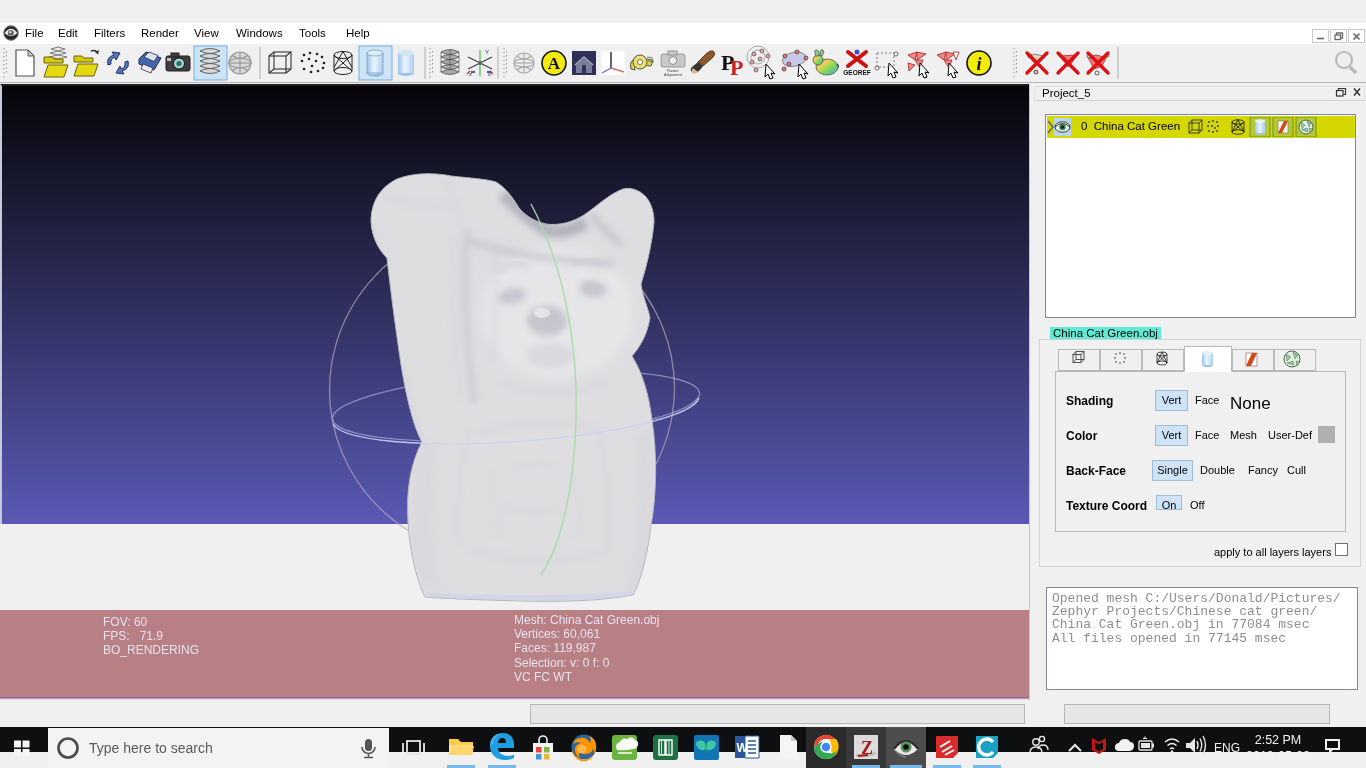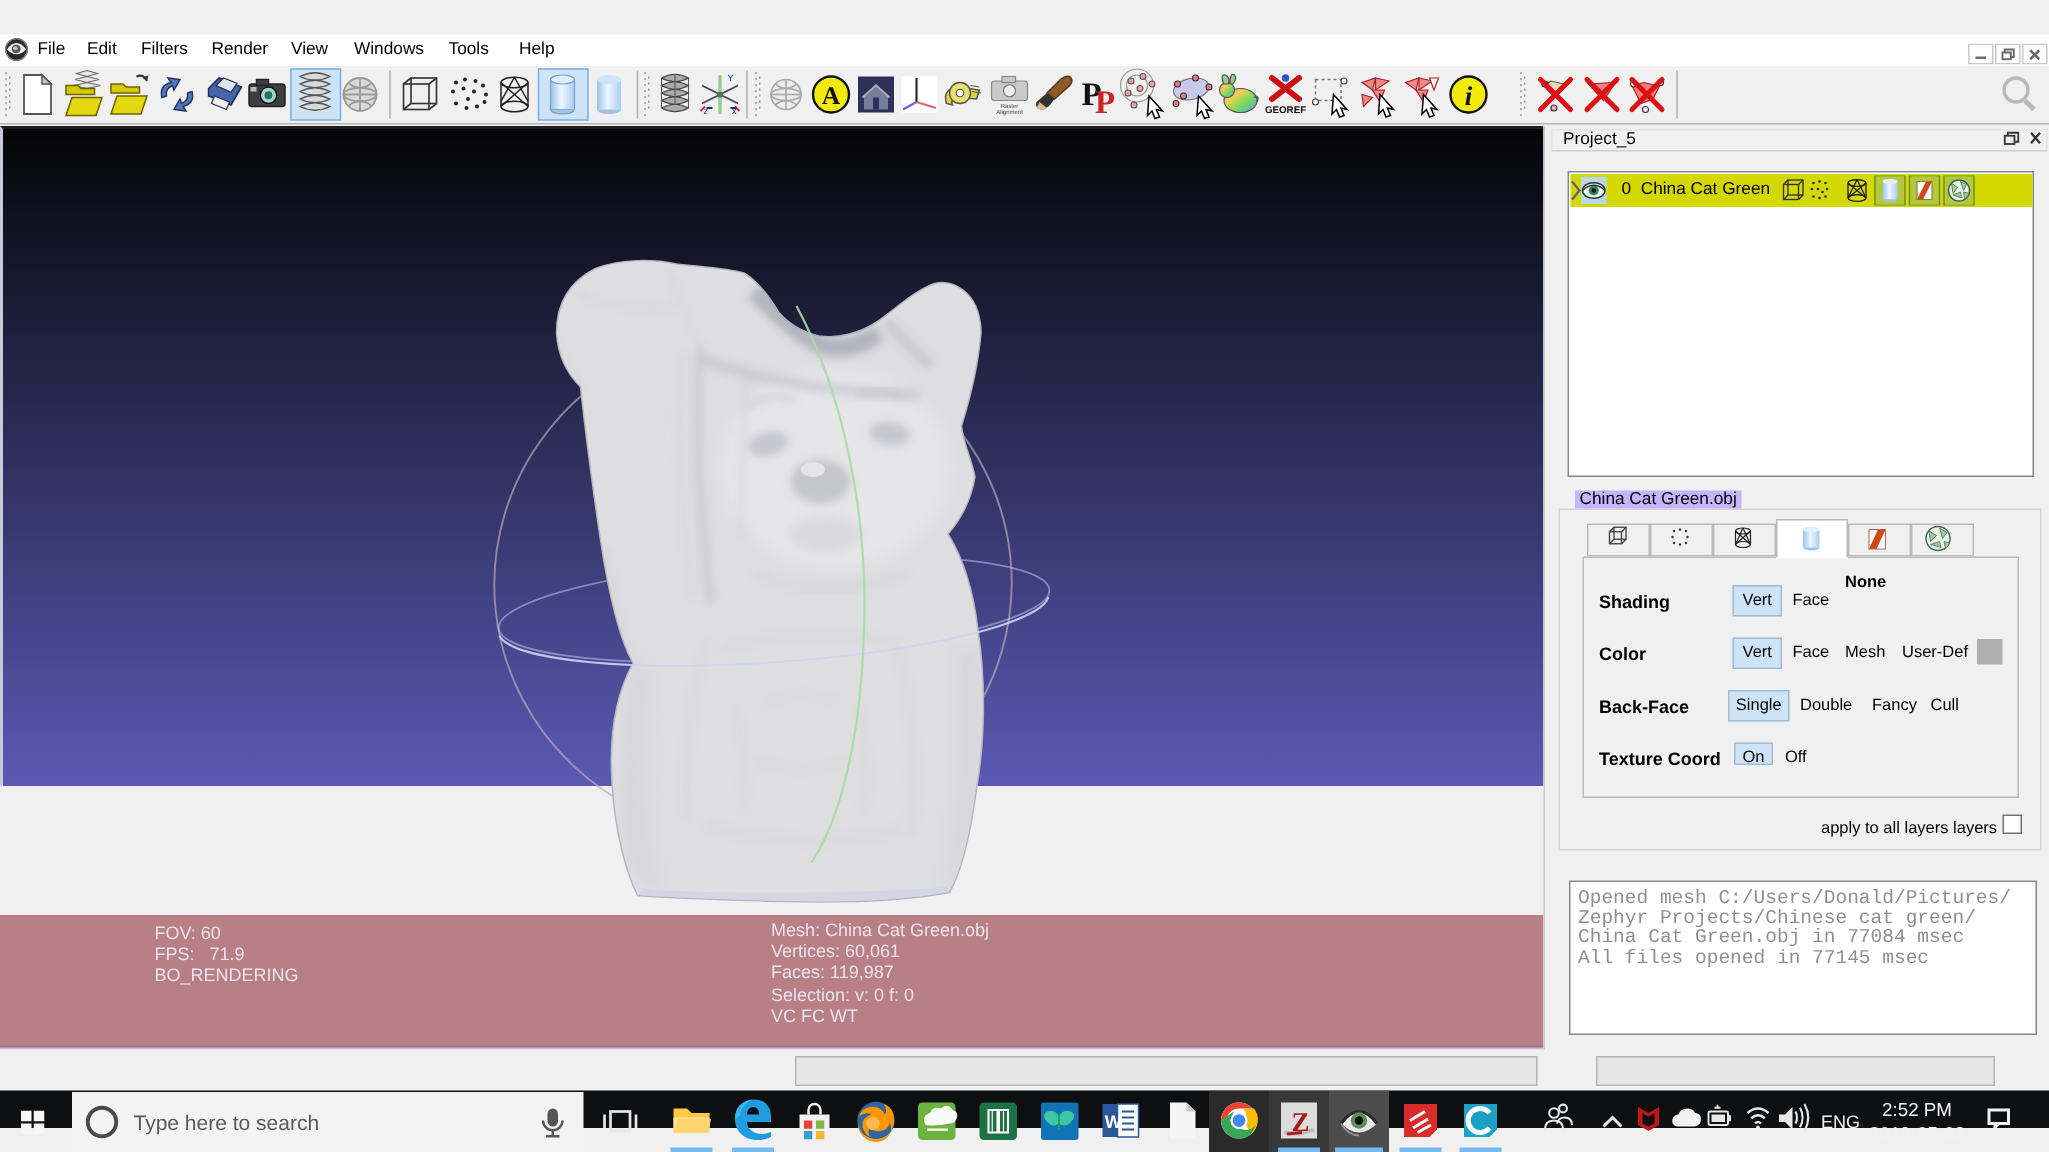--- a/index.html
+++ b/index.html
@@ -515,21 +515,21 @@
           <path d="M92,16 L98,4 h4 l-6,12 z" fill="#d04818"></path>
         </g>
 
         <rect x="110" y="0" width="20" height="20" fill="#b4c83c" stroke="#6f8f1f"></rect>
         <circle cx="120" cy="10" r="7" fill="#e8f2e4" stroke="#465"></circle>
         <path d="M115,5 l4,3 -3,4 z M121,4 l4,2 -2,4 z M116,13 l5,-2 1,4 z M123,11 l4,1 -3,4 z" fill="#9c9" stroke="#465" stroke-width="0.5"></path>
       </svg>
     </div>
 
     <div class="abs" style="left:9px;top:255px;width:322px;height:228px;border:1px solid #d4d4d4;"></div>
-    <div class="abs" style="left:20px;top:243px;font-size:11.5px;color:#000;background:#c4b5fd;padding:0 3px;">China Cat Green.obj</div>
+    <div class="abs" style="left:20px;top:243px;font-size:11.5px;color:#000;background:#5eead4;padding:0 3px;">China Cat Green.obj</div>
 
     <div class="abs" style="left:25px;top:287px;width:291px;height:161px;background:#f0f0f0;border:1px solid #b9b9b9;"></div>
     <div class="abs" style="left:28px;top:265px;width:42px;height:22px;background:#f0f0f0;border:1px solid #b9b9b9;"></div>
     <div class="abs" style="left:70px;top:265px;width:42px;height:22px;background:#f0f0f0;border:1px solid #b9b9b9;"></div>
     <div class="abs" style="left:112px;top:265px;width:42px;height:22px;background:#f0f0f0;border:1px solid #b9b9b9;"></div>
     <div class="abs" style="left:154px;top:262px;width:48px;height:26px;background:#fff;border:1px solid #b9b9b9;border-bottom:1px solid #fff;"></div>
     <div class="abs" style="left:202px;top:265px;width:42px;height:22px;background:#f0f0f0;border:1px solid #b9b9b9;"></div>
     <div class="abs" style="left:244px;top:265px;width:42px;height:22px;background:#f0f0f0;border:1px solid #b9b9b9;"></div>
     <svg class="abs" style="left:28px;top:265px" width="260" height="22" viewBox="0 0 260 22">
       <g fill="none" stroke="#444" stroke-width="0.9">
@@ -575,21 +575,21 @@
       </g>
       <g>
         <circle cx="234" cy="10" r="8" fill="#e8f2e4" stroke="#465"></circle>
         <path d="M228,5 l5,3 -4,4 z M235,3 l5,3 -3,4 z M229,14 l6,-2 1,4 z M238,12 l4,1 -3,4 z" fill="#9c9" stroke="#465" stroke-width="0.5"></path>
       </g>
     </svg>
 
     <div class="abs" style="left:36px;top:310px;font-size:12px;font-weight:bold;color:#000;">Shading</div>
     <div class="abs" style="left:125px;top:306px;width:33px;height:21px;background:#cfe3f7;border:1px solid #9ebcd4;text-align:center;font-size:11px;line-height:19px;">Vert</div>
     <div class="abs" style="left:165px;top:310px;font-size:11px;">Face</div>
-    <div class="abs" style="left:200px;top:298px;font-size:11px;font-weight:bold;">None</div>
+    <div class="abs" style="left:200px;top:310px;font-size:17px;">None</div>
     <div class="abs" style="left:36px;top:345px;font-size:12px;font-weight:bold;color:#000;">Color</div>
     <div class="abs" style="left:125px;top:341px;width:33px;height:21px;background:#cfe3f7;border:1px solid #9ebcd4;text-align:center;font-size:11px;line-height:19px;">Vert</div>
     <div class="abs" style="left:165px;top:345px;font-size:11px;">Face</div>
     <div class="abs" style="left:200px;top:345px;font-size:11px;">Mesh</div>
     <div class="abs" style="left:238px;top:345px;font-size:11px;">User-Def</div>
     <div class="abs" style="left:288px;top:342px;width:17px;height:17px;background:#b0b0b0;"></div>
     <div class="abs" style="left:36px;top:380px;font-size:12px;font-weight:bold;color:#000;">Back-Face</div>
     <div class="abs" style="left:122px;top:376px;width:41px;height:21px;background:#cfe3f7;border:1px solid #9ebcd4;text-align:center;font-size:11px;line-height:19px;">Single</div>
     <div class="abs" style="left:170px;top:380px;font-size:11px;">Double</div>
     <div class="abs" style="left:218px;top:380px;font-size:11px;">Fancy</div>

